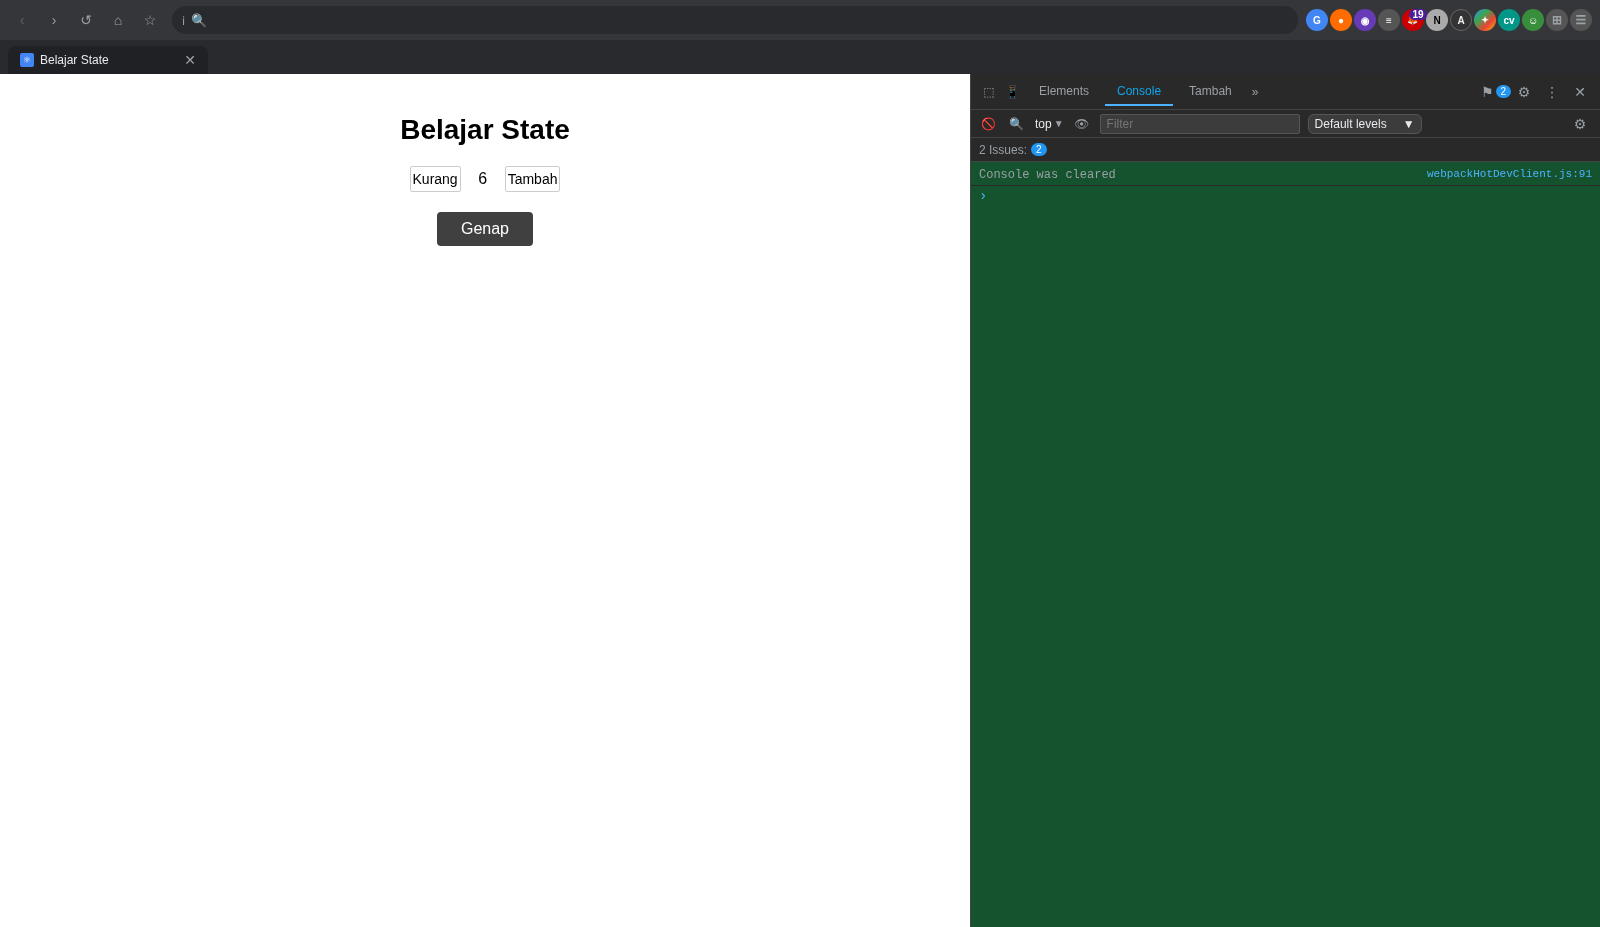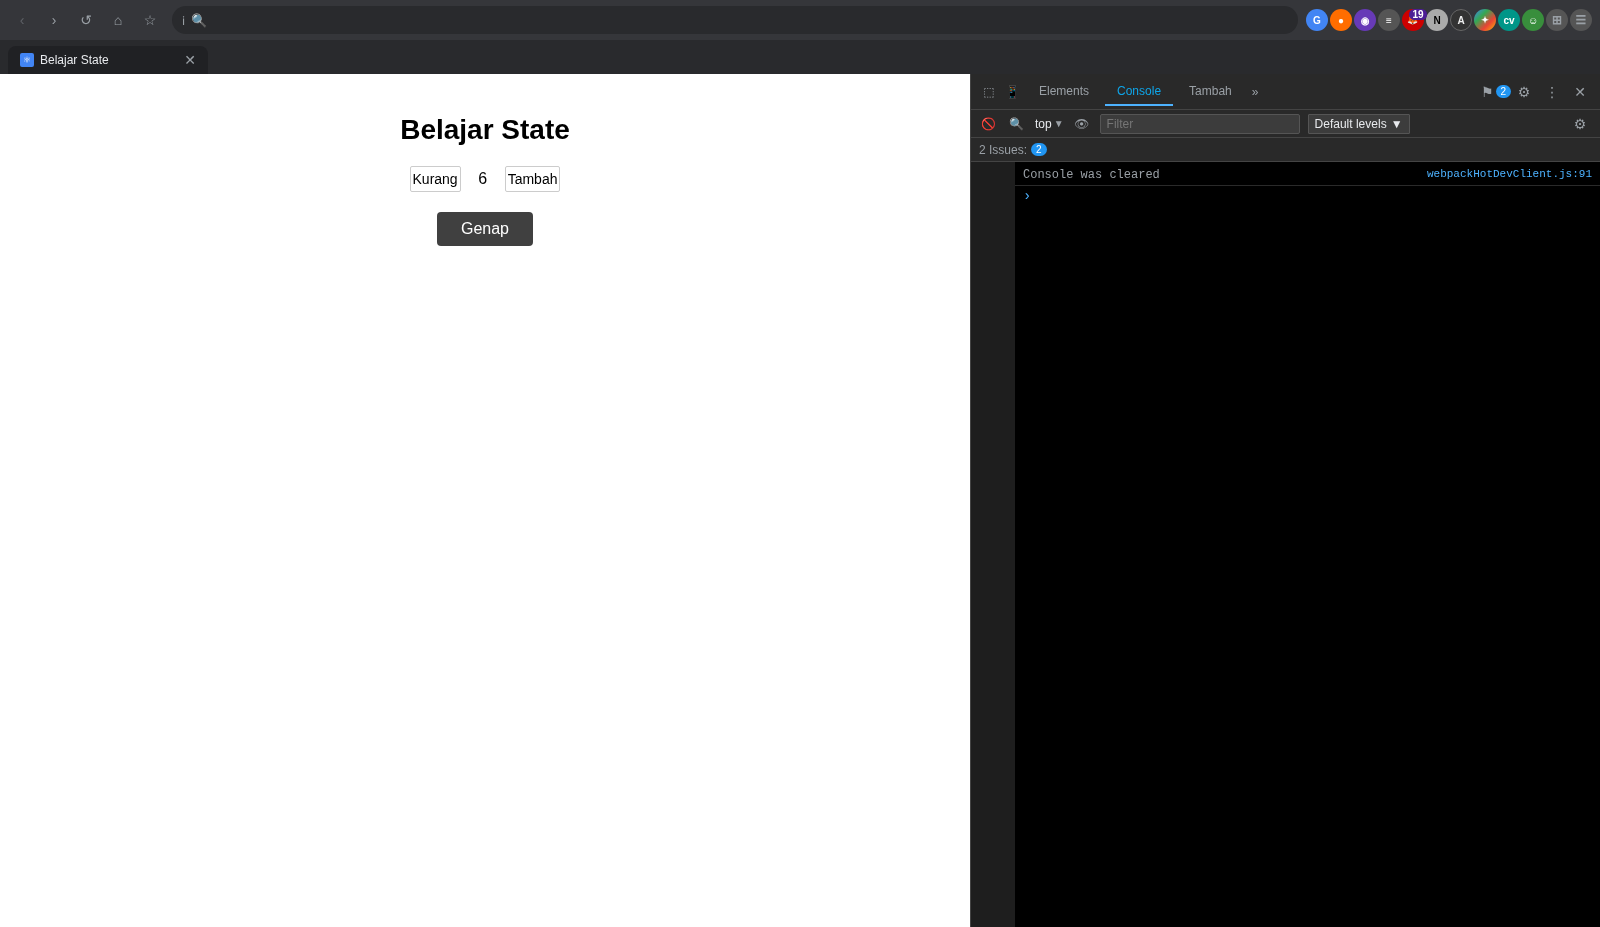--- a/index.html
+++ b/index.html
@@ -226,49 +226,48 @@
       background: #3c3c3c;
       border: 1px solid #555;
       color: #e8eaed;
       font-size: 12px;
       padding: 2px 6px;
       border-radius: 2px;
       outline: none;
     }
 
     .level-selector {
-      display: flex; align-items: center; gap: 4px;
+      display: flex; align-items: center; gap: 16px;
       color: #e8eaed; font-size: 12px; cursor: pointer;
       padding: 2px 6px;
       background: #3c3c3c;
       border: 1px solid #555;
-      border-radius: 1px;
+      border-radius: 6px;
     }
 
     .gear-console {
       margin-left: auto;
     }
 
     
     .issues-bar {
       height: 24px;
       background: #292929;
       display: flex; align-items: center;
       padding: 0 8px;
       border-bottom: 1px solid #444;
       font-size: 12px; color: #9aa0a6;
     }
 
     
     .console-output {
       flex: 1;
-      background: #000000;
+      background: #14532d;
       padding: 4px 0;
       overflow-y: auto;
-      margin-left: 44px;
     }
 
     .console-entry {
       display: flex;
       align-items: flex-start;
       padding: 2px 8px;
       font-size: 12px;
       font-family: 'Courier New', monospace;
       border-bottom: 1px solid #2a2a2a;
       min-height: 20px;

